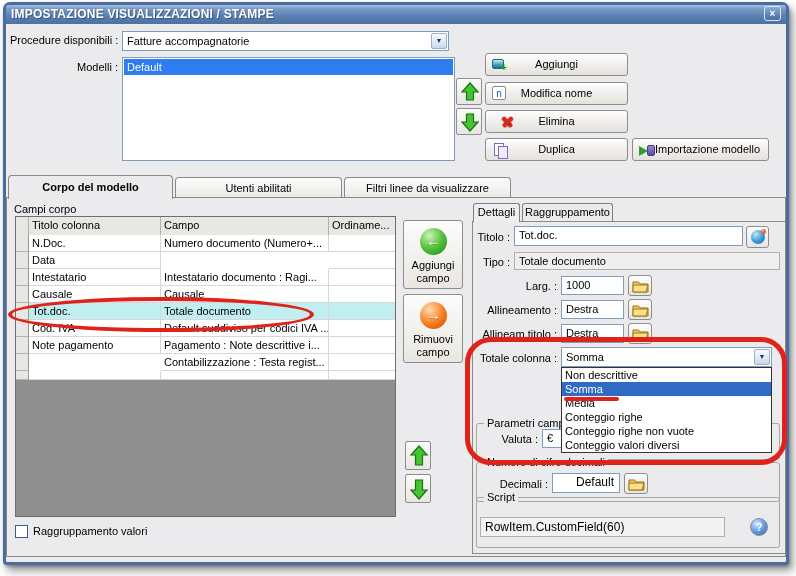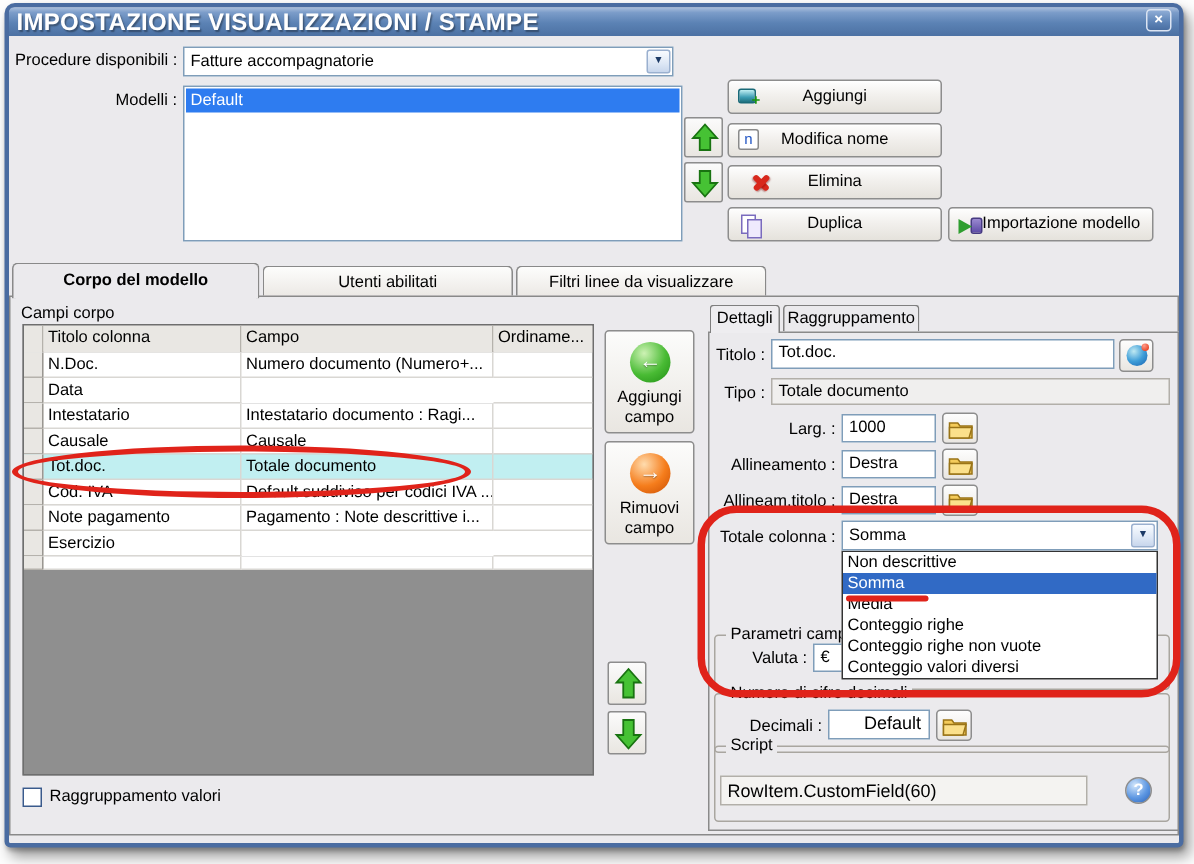--- a/index.html
+++ b/index.html
@@ -7,21 +7,21 @@
   #canvas { position:relative; width:796px; height:576px; overflow:hidden; background:#fdfdfd; }
 
   .dialog { position:absolute; left:3px; top:2px; width:786px; height:563px;
     border:3px solid #4a6ca1; border-radius:7px 7px 4px 4px; background:#ebeaed;
     box-shadow:4px 6px 9px rgba(0,0,0,.38), 1px 2px 3px rgba(0,0,0,.25); }
   .inner { position:absolute; left:0; top:0; width:780px; height:557px; }
 
   .titlebar { position:absolute; left:0; top:0; width:780px; height:19px;
     background:linear-gradient(180deg,#a9bedc 0%,#7b9cc9 18%,#5b82b4 55%,#4c71a3 100%);
     border-radius:3px 3px 0 0; }
-  .title { position:absolute; left:5px; top:2px; color:#fff; font-weight:bold; font-size:16px; letter-spacing:.2px;
+  .title { position:absolute; left:5px; top:2px; color:#fff; font-weight:bold; font-size:12px; letter-spacing:.2px;
     text-shadow:1px 1px 1px rgba(0,0,0,.35); white-space:nowrap; }
   .closebtn { position:absolute; right:5px; top:1px; width:17px; height:15px; border:1px solid #dbe4f2; border-radius:3px;
     background:linear-gradient(180deg,#8fadd6,#5d83b6 60%,#4a6fa2); color:#fff; font-weight:bold; font-size:10px;
     text-align:center; line-height:13px; cursor:pointer; }
 
   .lbl { position:absolute; text-align:right; white-space:nowrap; }
   .field { position:absolute; background:#fff; border:1px solid #7f9db9; line-height:17px; padding-left:4px; white-space:nowrap; overflow:hidden; }
   .rofield { position:absolute; background:#f0efee; border:1px solid #b2afa9; line-height:16px; padding-left:4px; white-space:nowrap; overflow:hidden; }
   .combo { position:absolute; background:#fff; border:1px solid #7f9db9; }
   .combo .val { position:absolute; left:4px; top:1px; line-height:16px; white-space:nowrap; }
@@ -231,21 +231,21 @@
           <div class="tcell" style="left:313px;width:66px;border-right:none;"></div>
         </div>
         <div class="trow" style="top:120px;">
           <div class="selcell"></div>
           <div class="tcell" style="left:13px;width:132px;">Note pagamento</div>
           <div class="tcell" style="left:145px;width:168px;">Pagamento : Note descrittive i...</div>
           <div class="tcell" style="left:313px;width:66px;border-right:none;"></div>
         </div>
         <div class="trow" style="top:137px;">
           <div class="selcell"></div>
-          <div class="tcell" style="left:13px;width:132px;">Esercizio</div>
+          <div class="tcell" style="left:145px;width:168px;">Contabilizzazione : Testa regist...</div>
           <div class="tcell" style="left:313px;width:66px;border-right:none;"></div>
         </div>
         <div class="trow" style="top:154px;height:9px;">
           <div class="selcell" style="height:9px;"></div>
           <div class="tcell" style="left:13px;width:132px;height:9px;"></div>
           <div class="tcell" style="left:145px;width:168px;height:9px;"></div>
           <div class="tcell" style="left:313px;width:66px;height:9px;border-right:none;"></div>
         </div>
       </div>
 

